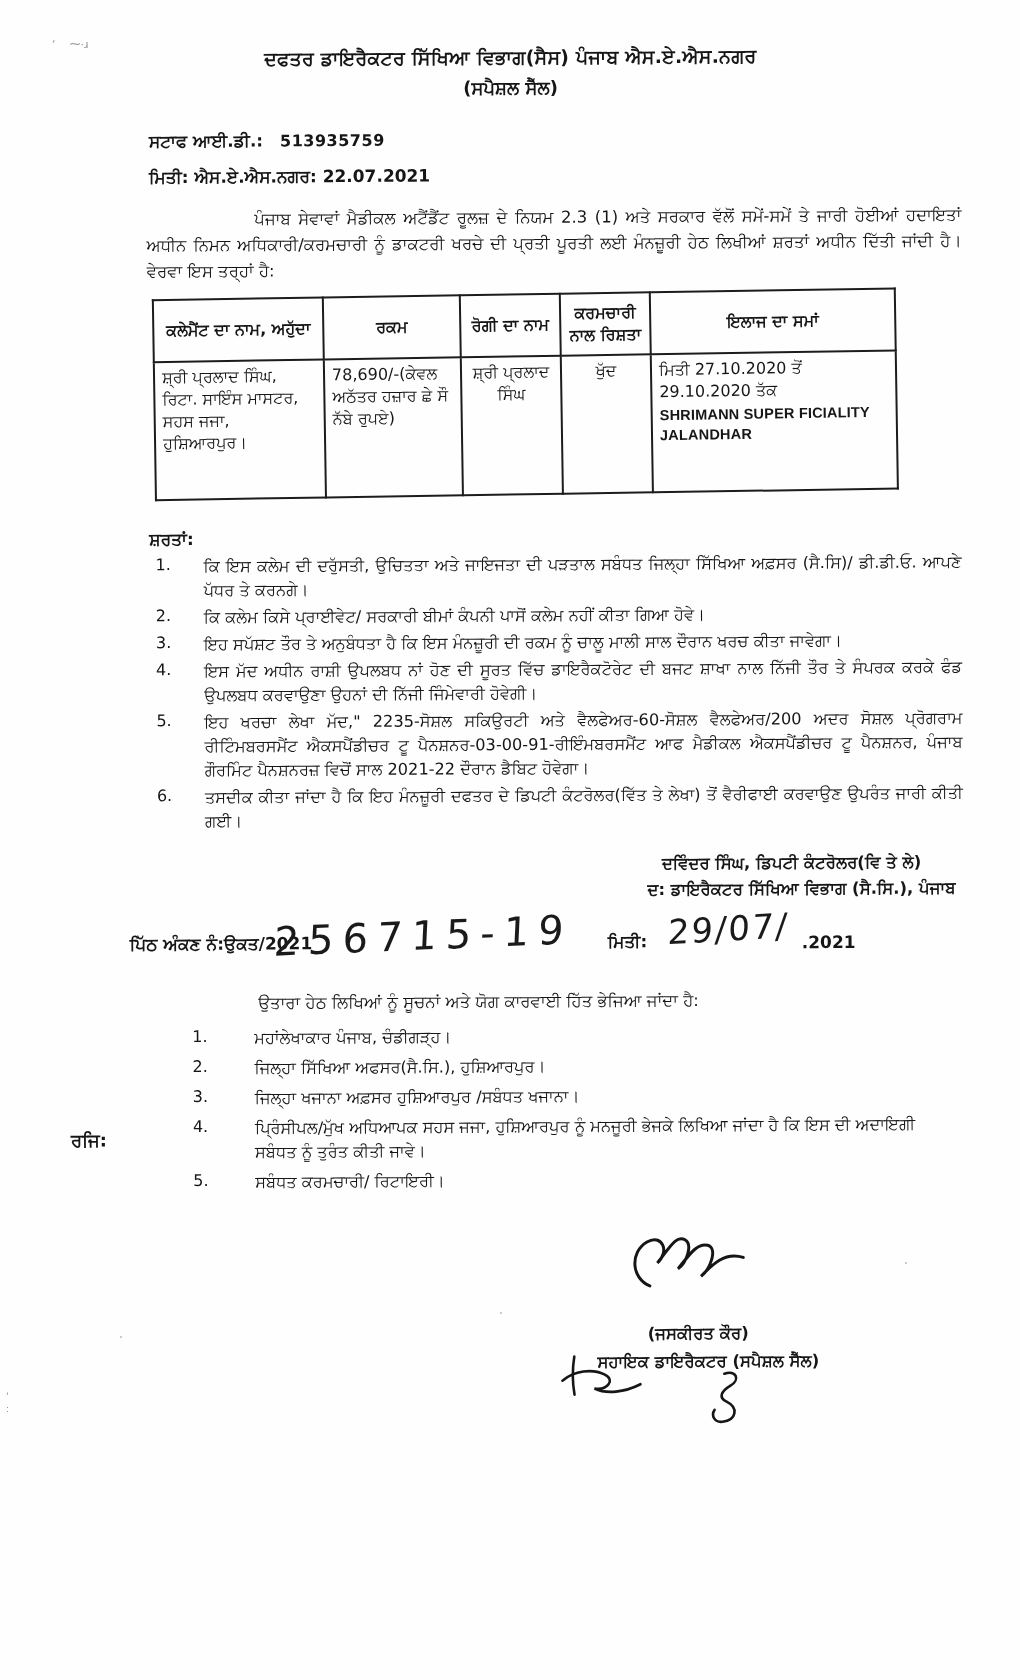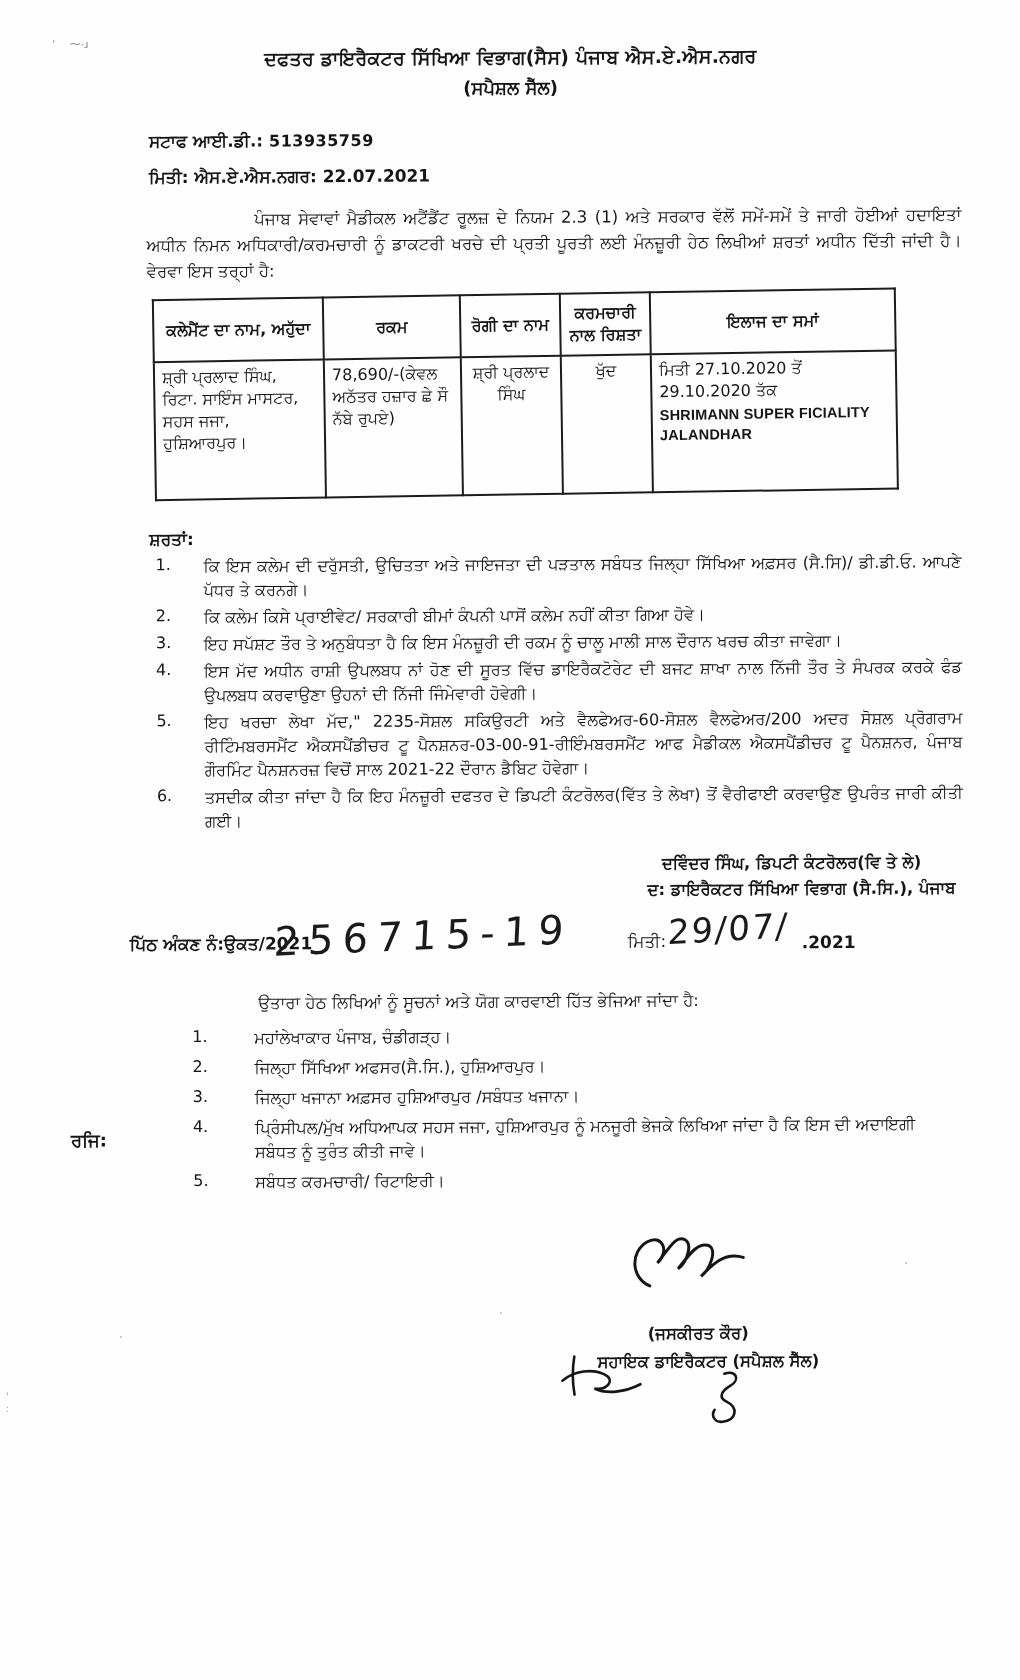--- a/index.html
+++ b/index.html
@@ -14,21 +14,21 @@
   }
   .doc{
     position:absolute;left:0;top:0;width:1020px;
     transform:rotate(-0.35deg);
     transform-origin:50% 0;
   }
   
   .hdr1{margin-top:46px;text-align:center;font-size:19px;font-weight:700;letter-spacing:.2px;}
   .hdr2{margin-top:8px;text-align:center;font-size:18px;font-weight:700;}
   .staff-line{margin:30px 0 0 148px;font-size:17px;font-weight:700;}
-  .staff-line .num{font-weight:700;font-size:16px;letter-spacing:.5px;}
+  .staff-line .num{font-weight:700;font-size:16px;letter-spacing:.5px;margin-left:11px;}
   .date-line{margin:16px 0 0 148px;font-size:17px;font-weight:700;}
   
   .intro{
     margin:20px 60px 0 145px;
     font-size:16.5px;line-height:26px;
     text-align:justify;text-indent:108px;
   }
   
   .tblwrap{margin:14px 0 0 150px;transform:rotate(-0.55deg);transform-origin:0 0;}
   table{border-collapse:collapse;table-layout:fixed;width:742px;}
@@ -50,21 +50,21 @@
   .sigblk .l1{margin-right:34px;}
   
   .endors{position:relative;margin:14px 0 0 96px;height:58px;}
   .endors .lbl{position:absolute;left:28px;top:14px;font-size:17px;font-weight:700;}
   .hw-number{
     position:absolute;left:172px;top:-6px;
     font-size:40px;letter-spacing:9px;
     transform:rotate(-2deg) skewX(-5deg);
     font-weight:500;color:#1a1a1a;
   }
-  .endors .datelbl{position:absolute;left:526px;top:14px;font-size:17px;font-weight:400;}
+  .endors .datelbl{position:absolute;left:506px;top:14px;font-size:17px;font-weight:700;}
   .hw-date{
     position:absolute;left:566px;top:-8px;
     font-size:34px;letter-spacing:2px;
     transform:rotate(-3deg) skewX(-6deg);
     color:#1a1a1a;
   }
   .endors .yr{position:absolute;left:700px;top:16px;font-size:17px;font-weight:700;}
   
   .dist-intro{margin:16px 0 0 252px;font-size:16.5px;}
   .recips{position:relative;margin:14px 0 0 186px;margin-right:70px;}

